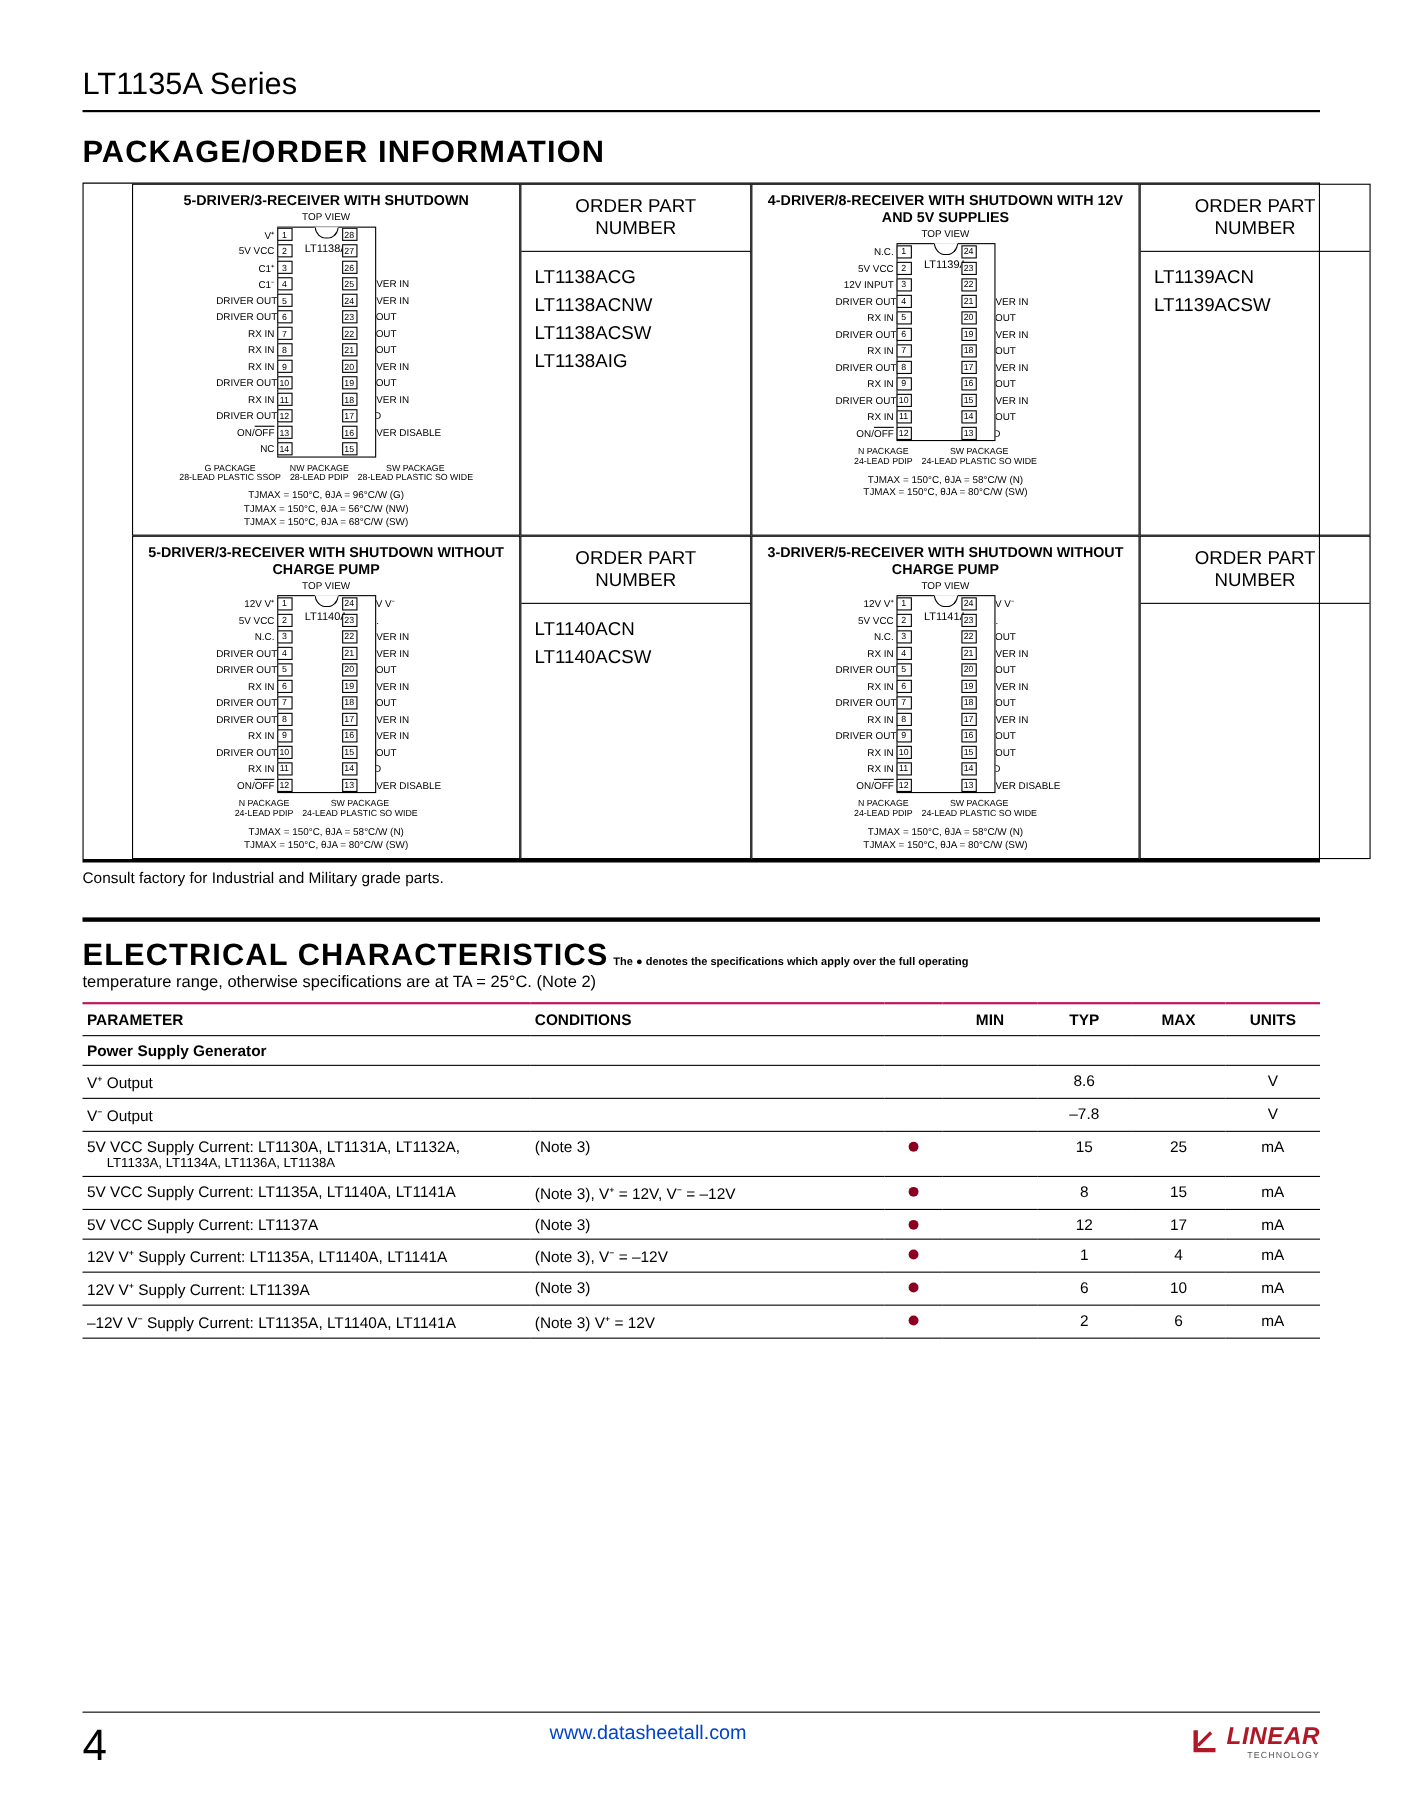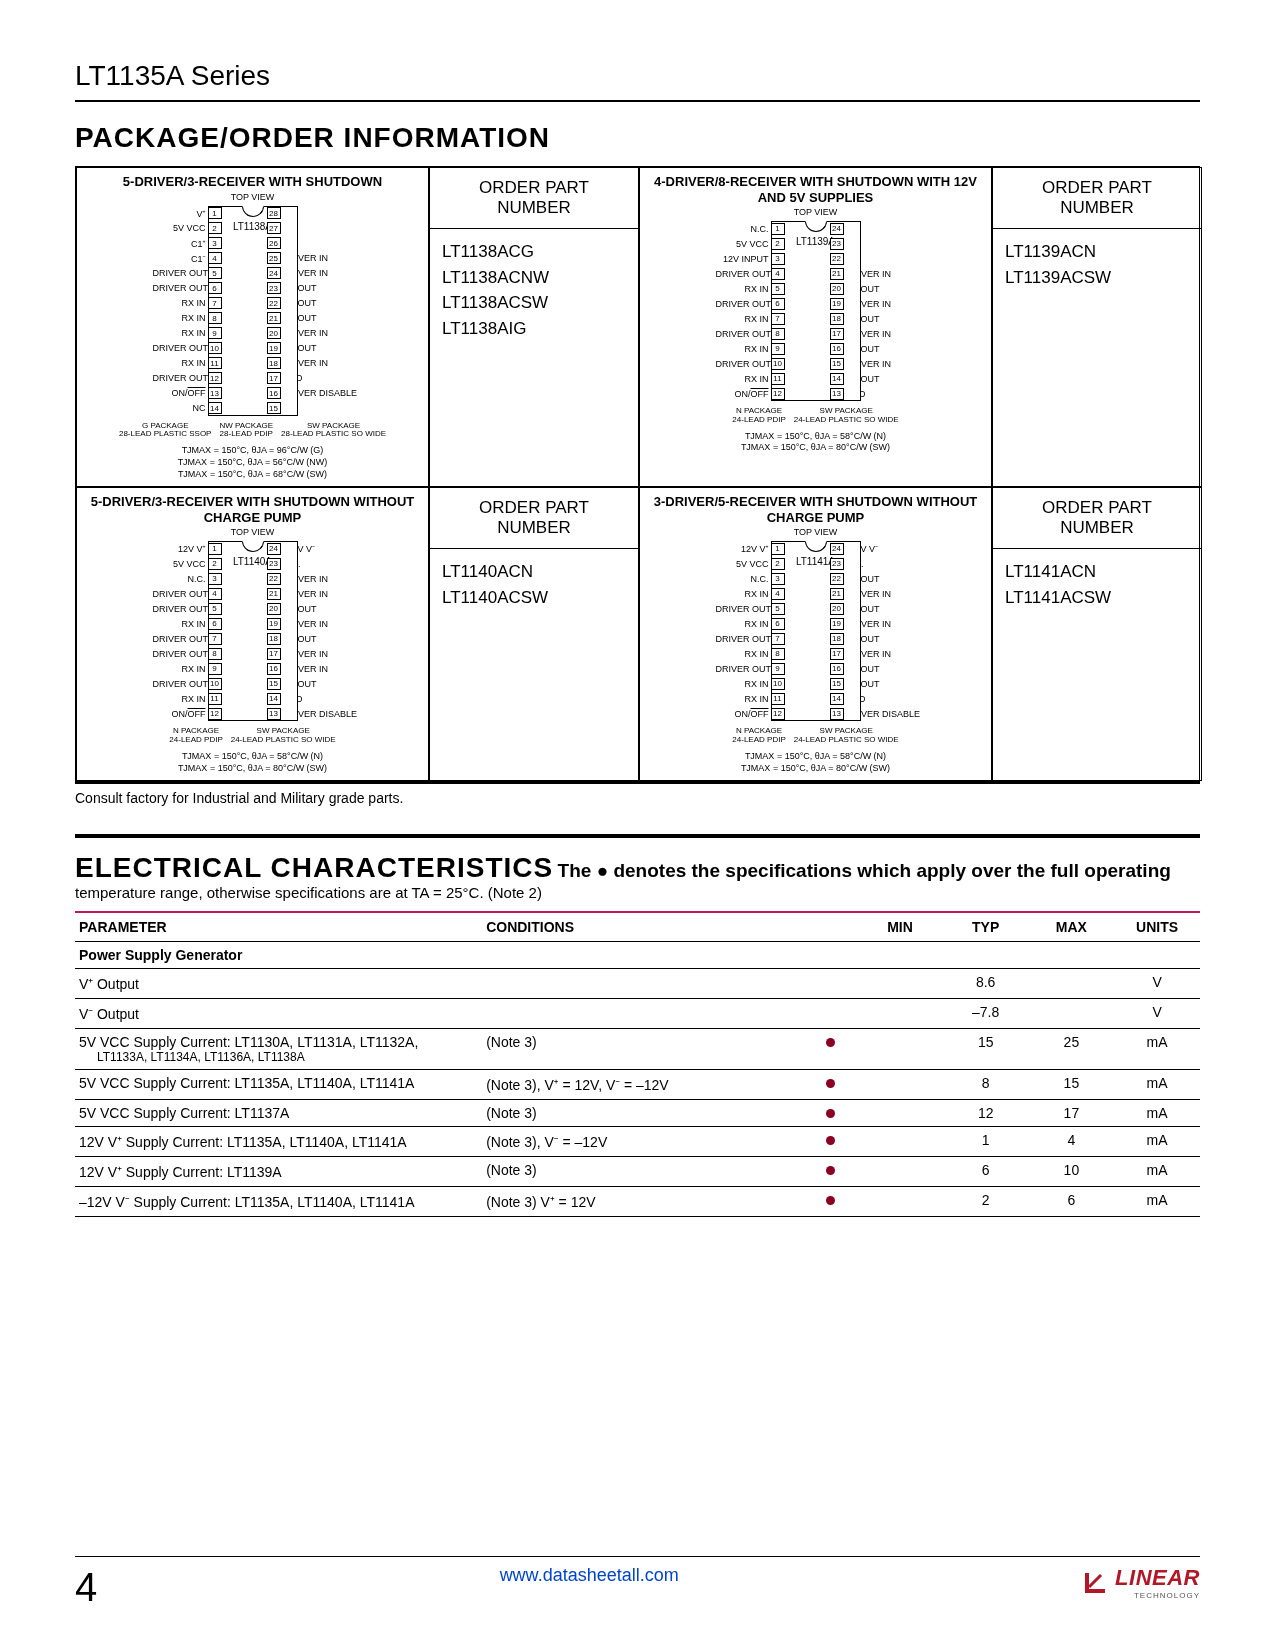--- a/index.html
+++ b/index.html
@@ -23,37 +23,38 @@
     font-family: Arial Black, Arial, sans-serif;
     font-size: 28px;
     font-weight: 900;
     letter-spacing: 1px;
     text-transform: uppercase;
     margin-bottom: 12px;
   }
   .section-heading.elec { display: inline; }
   .elec-sub {
     display: inline;
-    font-size: 19px;
+    font-size: 10px;
     font-weight: bold;
   }
   .elec-sub2 {
     font-size: 15px;
     font-weight: normal;
     margin-bottom: 10px;
   }
 
   
   .pkg-grid {
     width: 100%;
     border: 1.5px solid #000;
     border-bottom: 3px solid #000;
     display: grid;
     grid-template-columns: 353px 210px 353px 210px;
     grid-template-rows: auto auto;
+    padding-left: 44px;
   }
   .pkg-cell {
     border: 0.75px solid #000;
     padding: 6px;
     position: relative;
   }
   .pkg-title {
     text-align: center;
     font-size: 13px;
     font-weight: bold;
@@ -607,21 +608,20 @@
         <div class="chip-body" style="height: 180px;">LT1141A<div class="chip-notch"></div></div>
       </div>
       <div class="pkg-types">
         <div class="pkg-type-col">N PACKAGE<br>24-LEAD PDIP</div>
         <div class="pkg-type-col">SW PACKAGE<br>24-LEAD PLASTIC SO WIDE</div>
       </div>
       <div class="pkg-foot">TJMAX = 150°C, θJA = 58°C/W (N)<br>TJMAX = 150°C, θJA = 80°C/W (SW)</div>
     </div>
     <div class="pkg-cell" style="padding: 0px;">
       <div class="order-head">ORDER PART<br>NUMBER</div>
-      <div class="order-list">LT1141ACN<br>LT1141ACSW</div>
     </div>
   </div>
 
 <div class="consult">Consult factory for Industrial and Military grade parts.</div>
 
 <div class="rule-thick"></div>
 
 <div>
   <span class="section-heading elec">ELECTRICAL CHARACTERISTICS</span>
   <span class="elec-sub"> The ● denotes the specifications which apply over the full operating</span>

